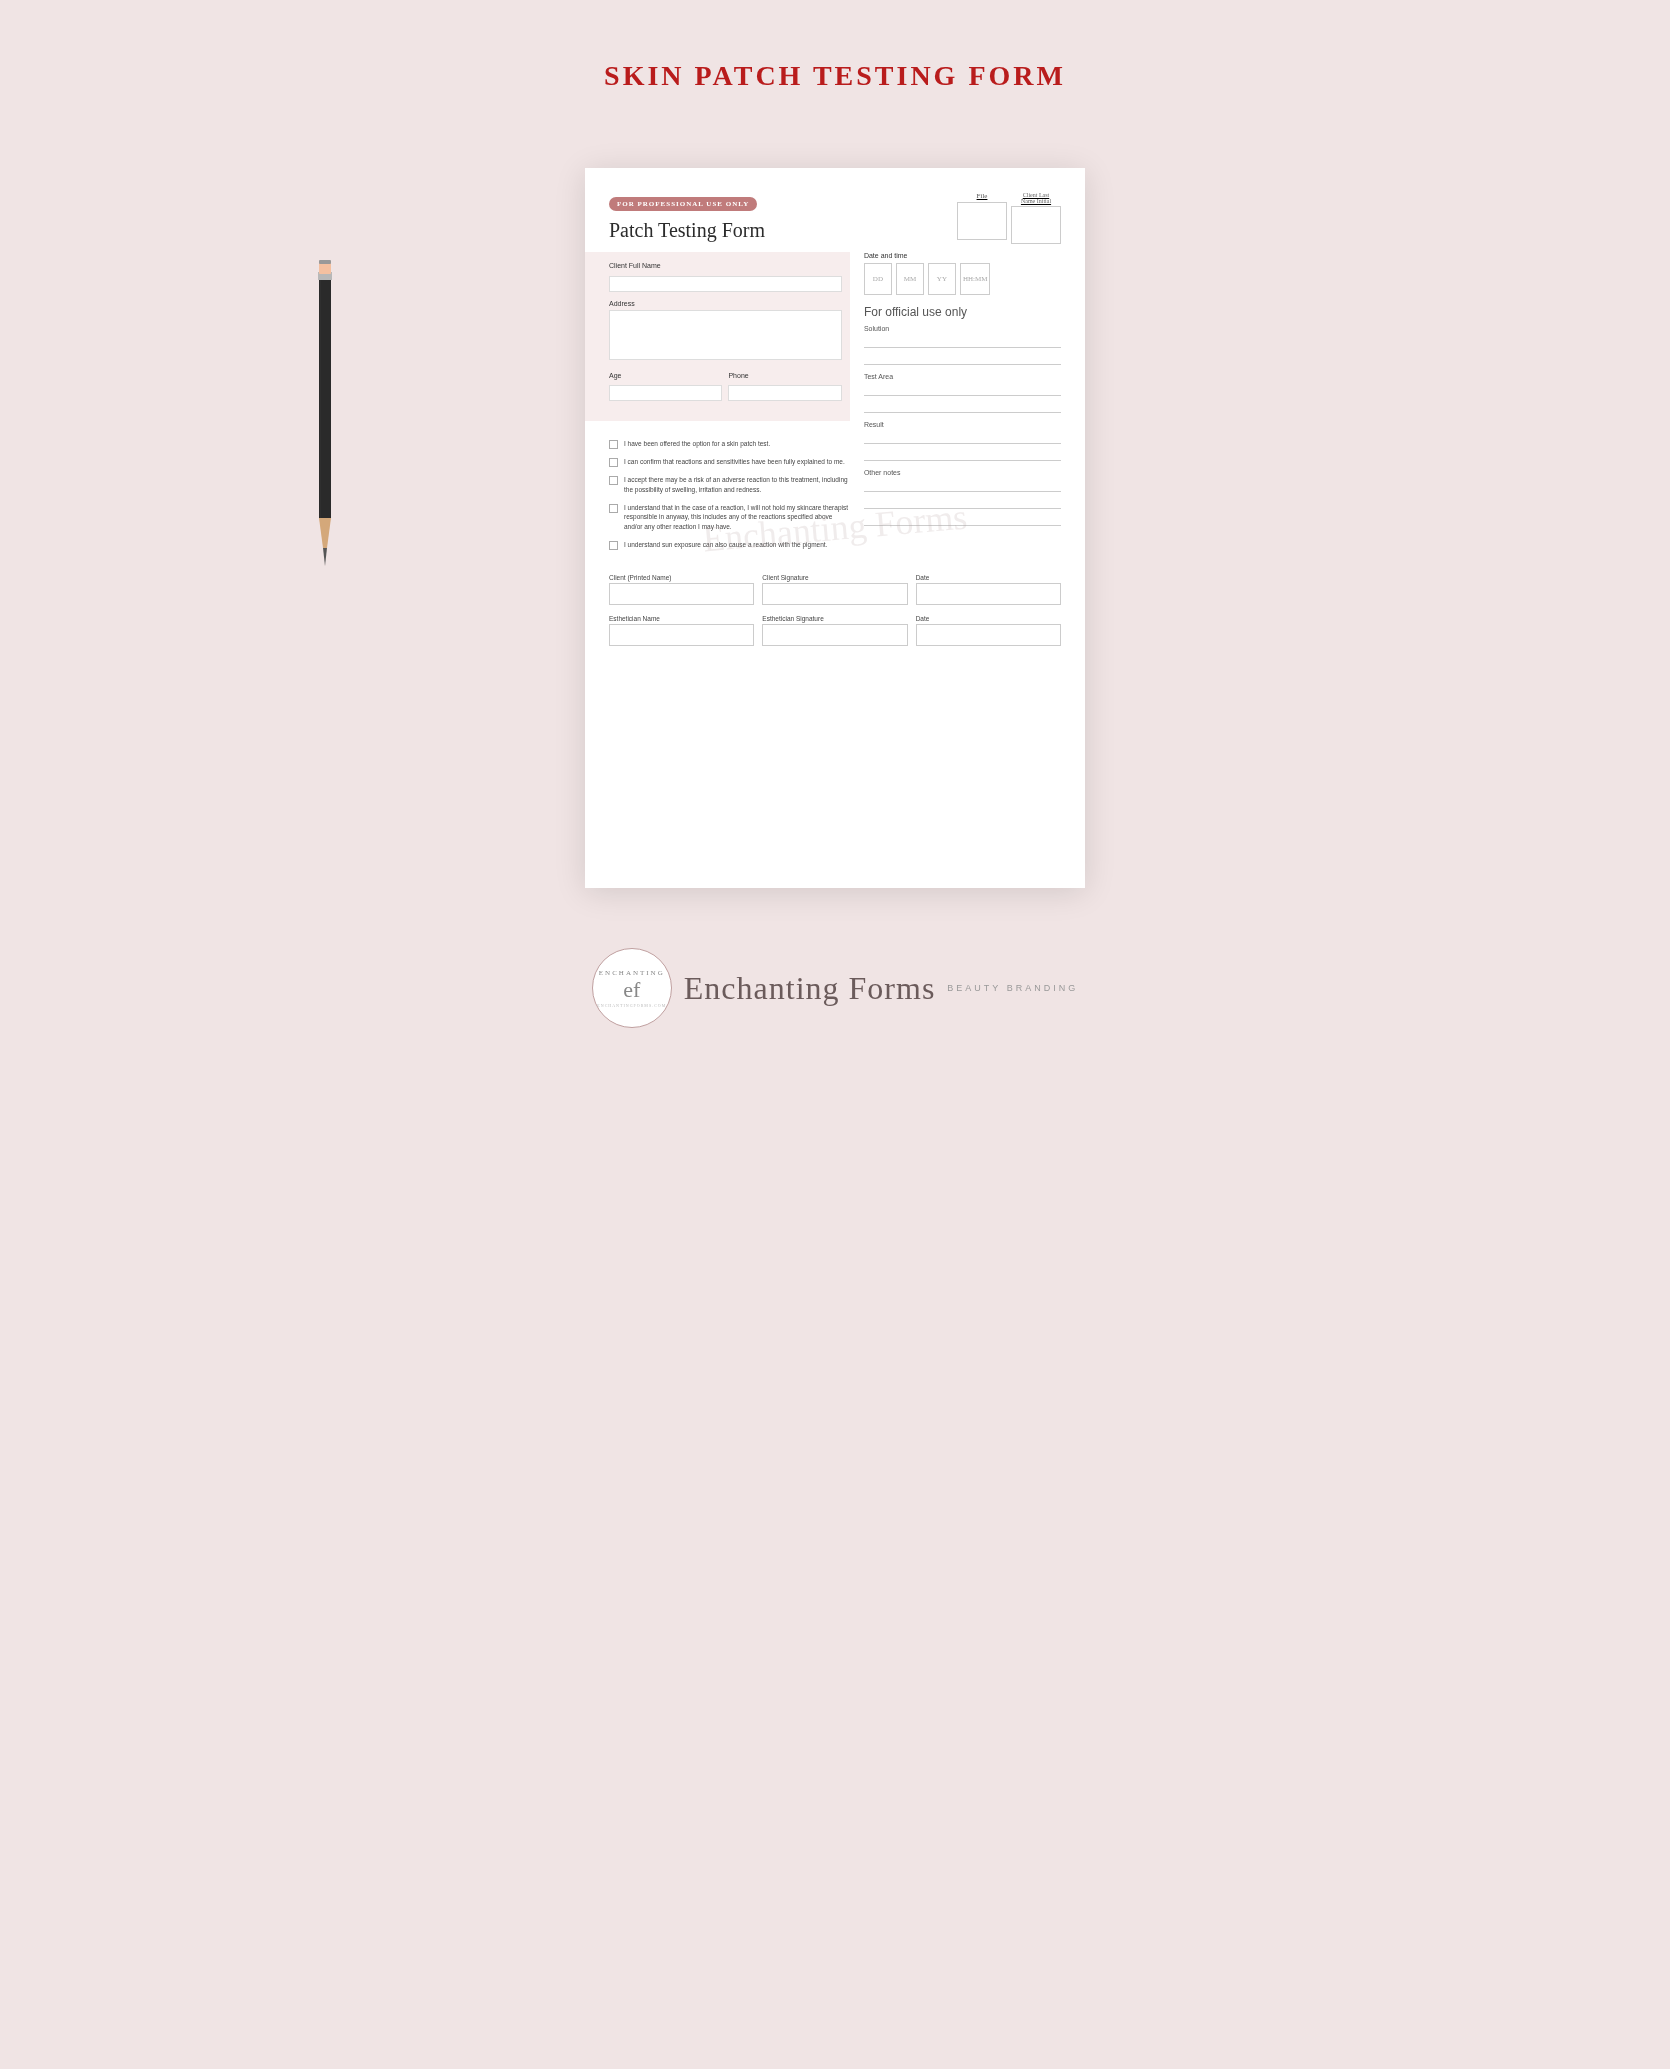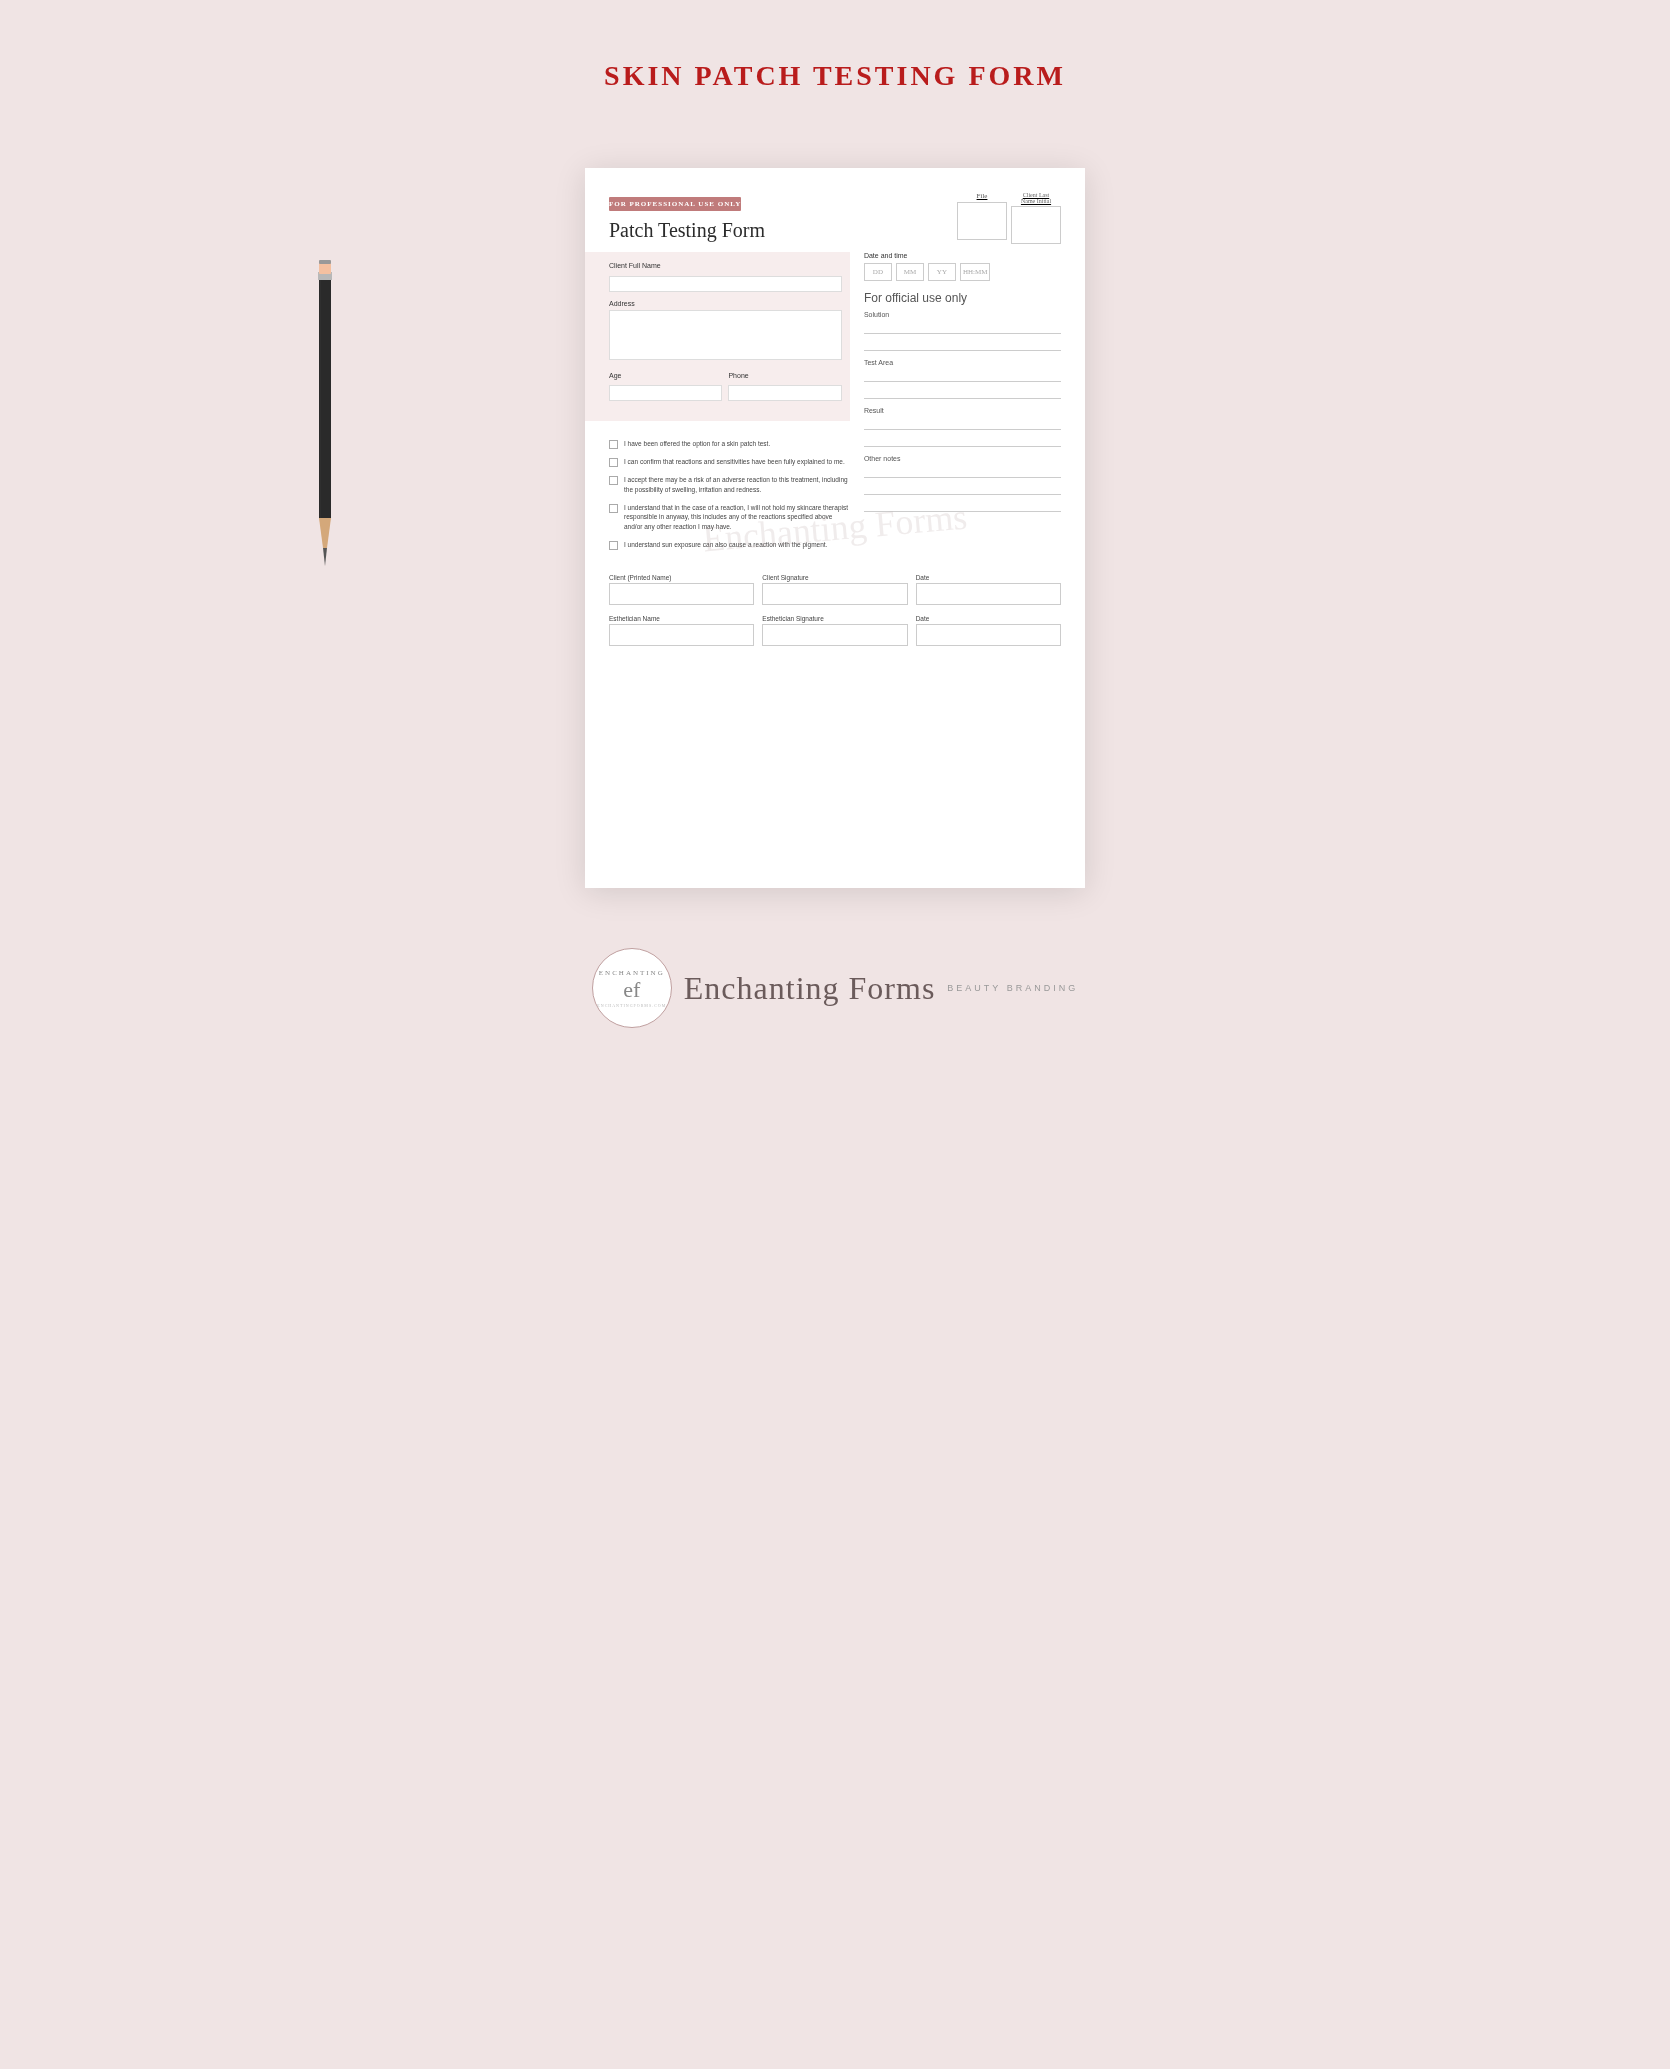--- a/index.html
+++ b/index.html
@@ -46,22 +46,22 @@
       position: relative;
       margin: 0 auto;
     }
     .professional-badge {
       display: inline-block;
       background-color: #c07b7b;
       color: #fff;
       font-size: 7px;
       font-weight: 700;
       letter-spacing: 1px;
-      padding: 3px 0;
-      border-radius: 1px;
+      padding: 3px 8px;
+      border-radius: 7px;
       text-transform: uppercase;
       margin-bottom: 6px;
     }
     .form-header {
       display: flex;
       justify-content: space-between;
       align-items: flex-start;
       margin-bottom: 8px;
     }
     .form-title {
@@ -158,21 +158,21 @@
       display: flex;
       gap: 4px;
       align-items: center;
       margin-top: 4px;
     }
     .datetime-box {
       border: 1px solid #ccc;
       font-size: 7px;
       color: #aaa;
       padding: 2px 2px;
-      height: 18px;
+      height: 32px;
       min-width: 28px;
       display: flex;
       align-items: center;
       justify-content: center;
     }
     
     .official-section {
       margin-top: 8px;
     }
     .official-title {

